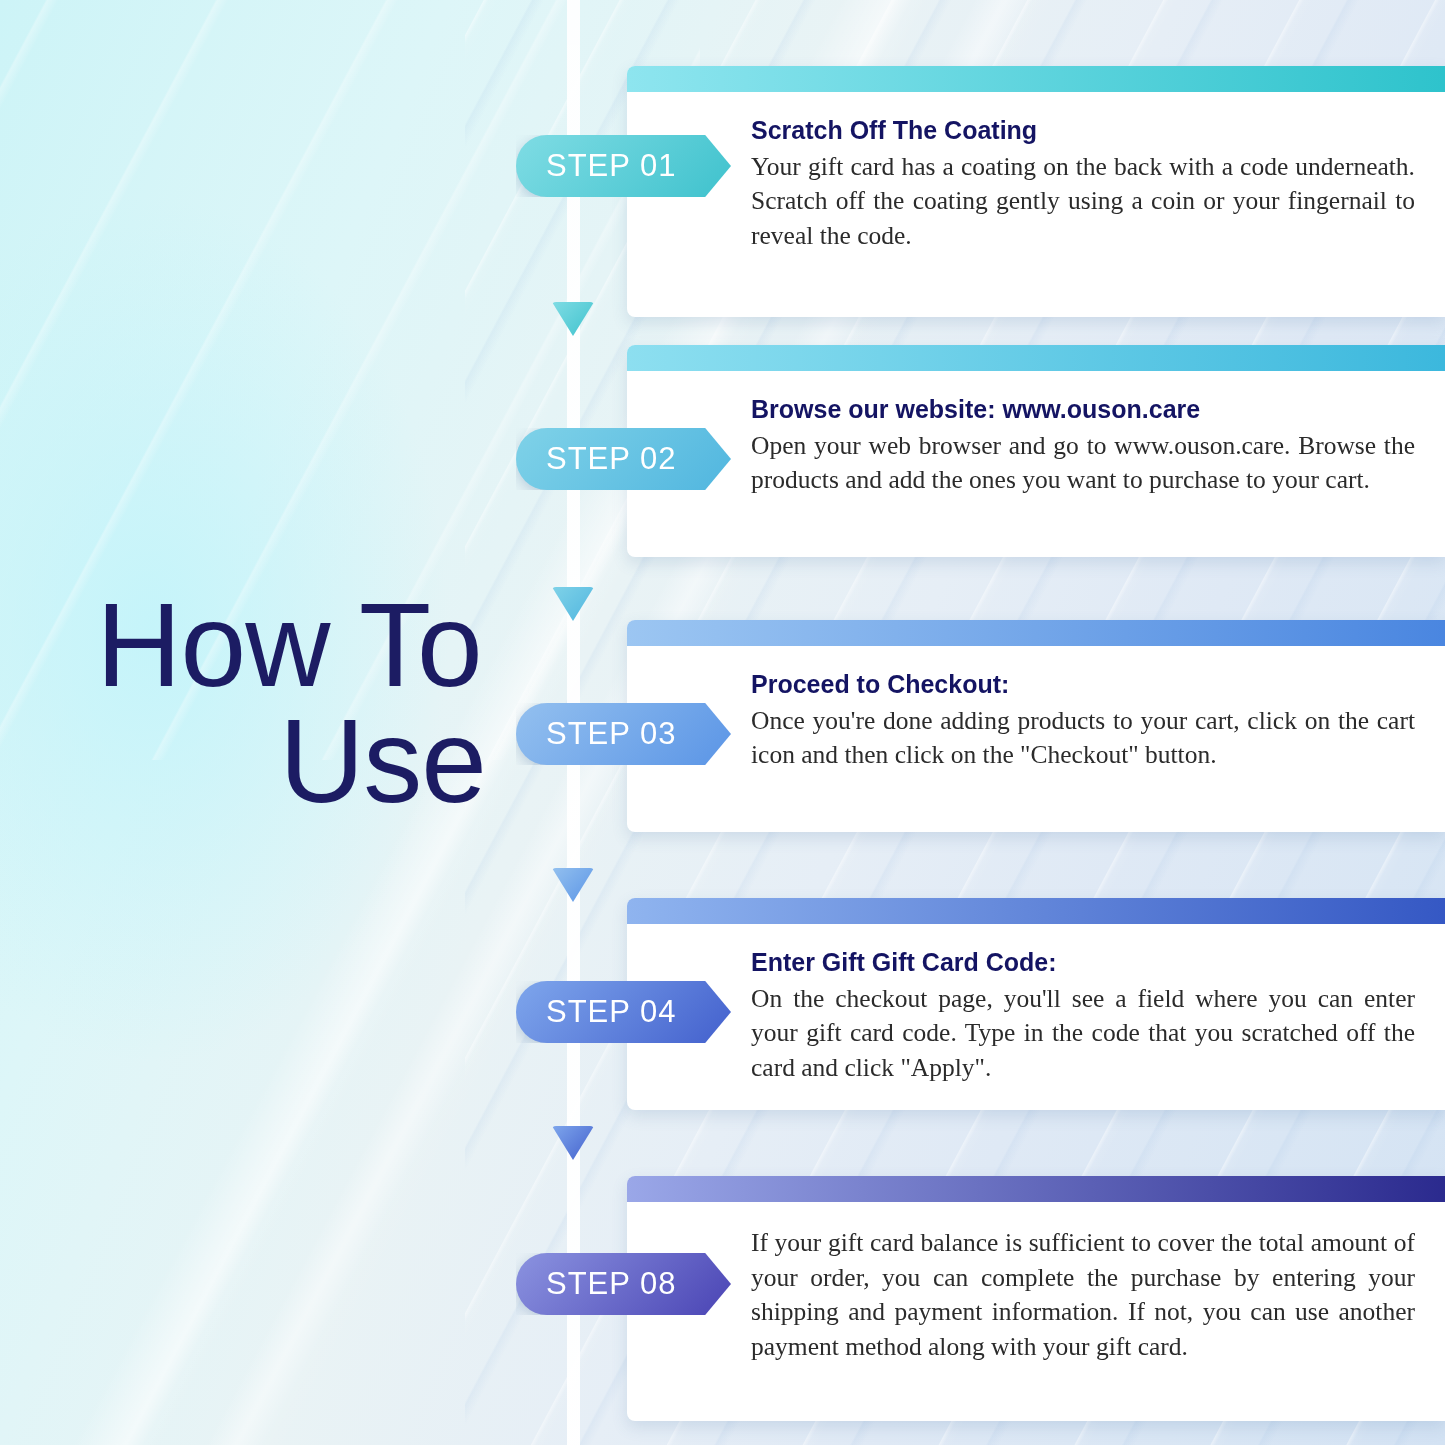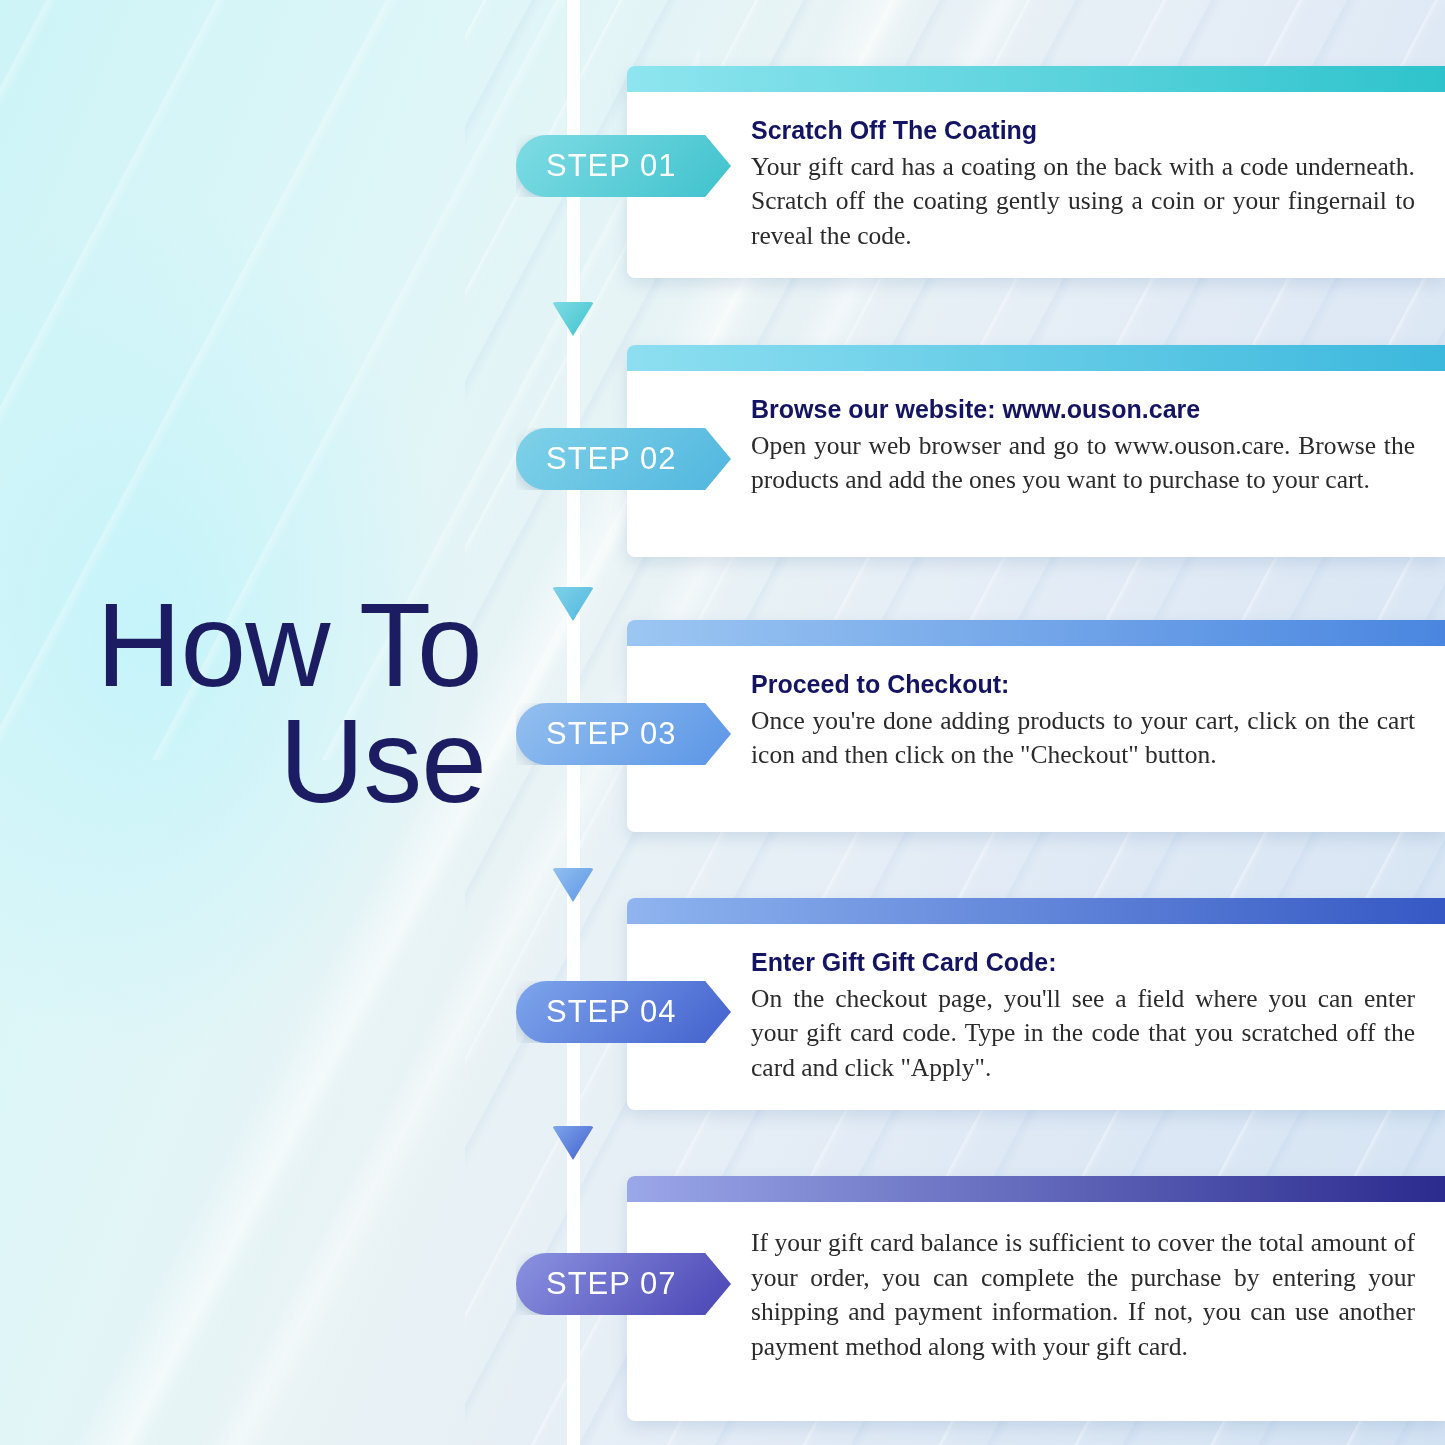--- a/index.html
+++ b/index.html
@@ -153,21 +153,21 @@
   <div class="stripes2"></div>
   <div class="stripes"></div>
   <div class="spine"></div>
 
   <div class="title">
     <span class="l1">How To</span>
     <span class="l2">Use</span>
   </div>
 
   <div class="step" style="top:66px;">
-    <div class="card" style="height:212px;">
+    <div class="card" style="height:251px;">
       <div class="card-bar" style="background: linear-gradient(to right, rgb(142, 229, 239), rgb(46, 195, 204));"></div>
       <div class="card-body">
         <div class="card-title">Scratch Off The Coating</div>
         <div class="card-text">Your gift card has a coating on the back with a code underneath. Scratch off the coating gently using a coin or your fingernail to reveal the code.</div>
       </div>
     </div>
     <div class="badge" style="top: 69px; background: linear-gradient(135deg, rgb(127, 220, 228), rgb(63, 194, 205)); text-align: center;">
       <span>STEP 01</span>
     </div>
     <div class="connector" style="top: 236px; background: linear-gradient(135deg, rgb(127, 220, 228), rgb(63, 194, 205));"></div>
@@ -216,17 +216,17 @@
   </div>
 
   <div class="step" style="top:1176px;">
     <div class="card" style="height:245px;">
       <div class="card-bar" style="background: linear-gradient(to right, rgb(154, 167, 232), rgb(43, 42, 142));"></div>
       <div class="card-body">
         <div class="card-text">If your gift card balance is sufficient to cover the total amount of your order, you can complete the purchase by entering your shipping and payment information. If not, you can use another payment method along with your gift card.</div>
       </div>
     </div>
     <div class="badge" style="top: 77px; background: linear-gradient(135deg, rgb(139, 147, 224), rgb(74, 68, 180));">
-      <span>STEP 07</span>
+      <span>STEP 08</span>
     </div>
   </div>
 
 </div>
 
 </body></html>

